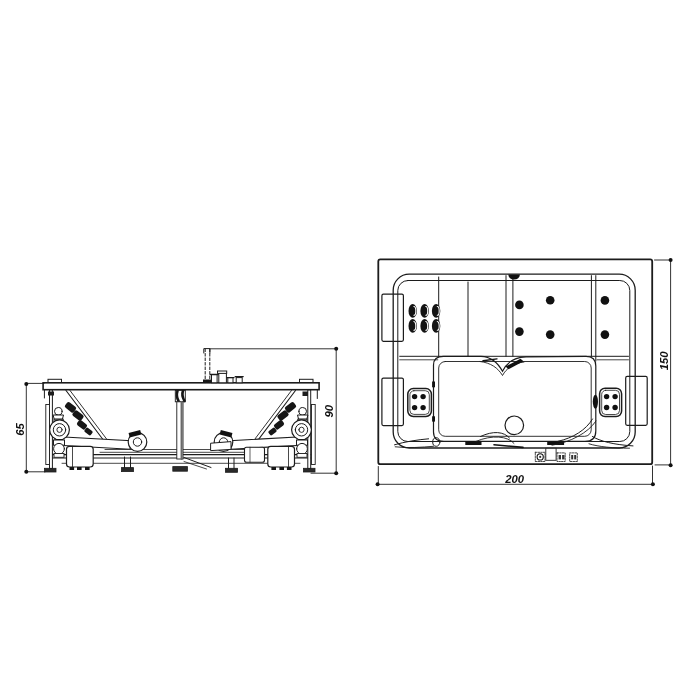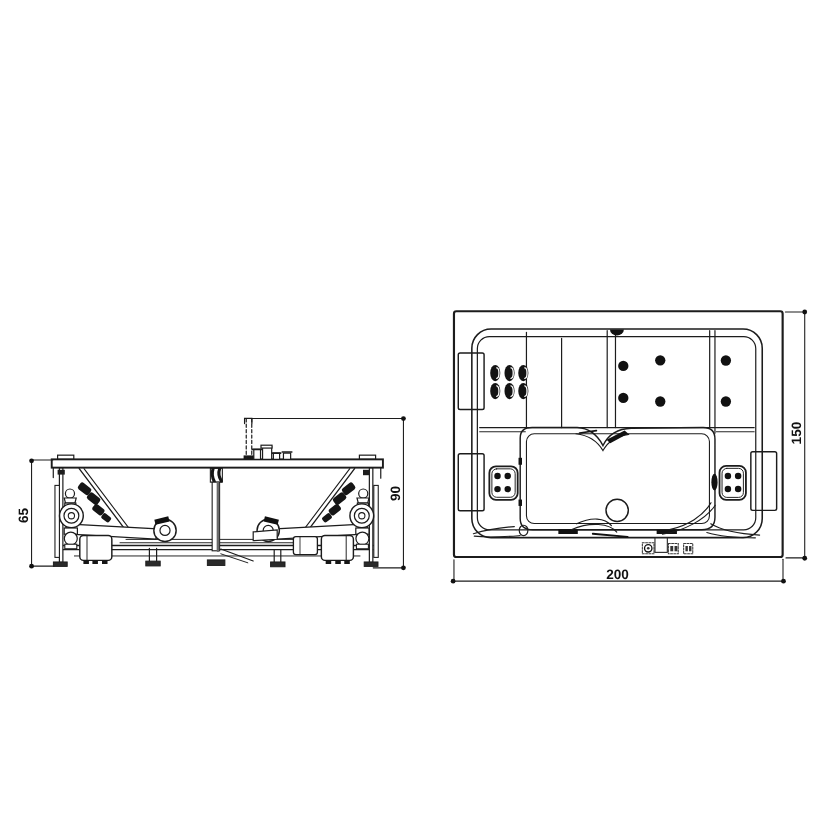--- a/index.html
+++ b/index.html
@@ -1,16 +1,16 @@
 <!DOCTYPE html>
 <html><head>
 <meta charset="utf-8">
 <style>
 html,body{margin:0;padding:0;background:#fff;}
-#page{width:572px;height:700px;position:relative;font-family:"Liberation Sans",sans-serif;}
+#page{width:572px;height:700px;position:relative;font-family:"Liberation Sans",sans-serif;font-style:italic;}
 svg{position:absolute;top:0;left:0;}
 text{font-family:"Liberation Sans",sans-serif;font-weight:bold;fill:#111;}
 </style>
 </head>
 <body>
 <div id="page">
 <svg width="700" height="700" viewBox="0 0 700 700" fill="none" stroke-linecap="round">
 <g stroke="#1c1c1c">
 
 <line x1="50" y1="454.6" x2="311" y2="454.6" stroke-width="1.3"></line>

